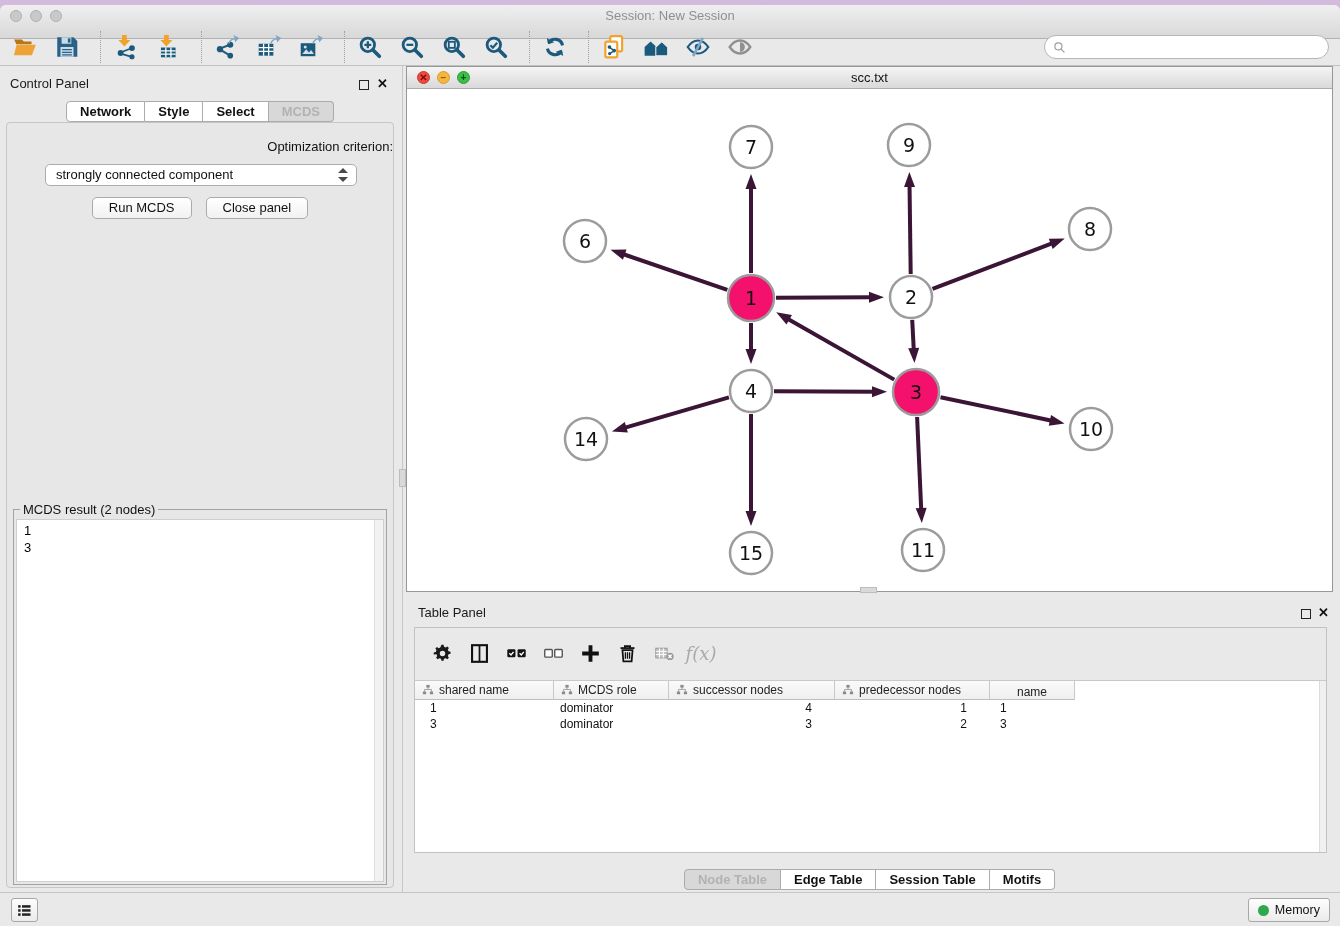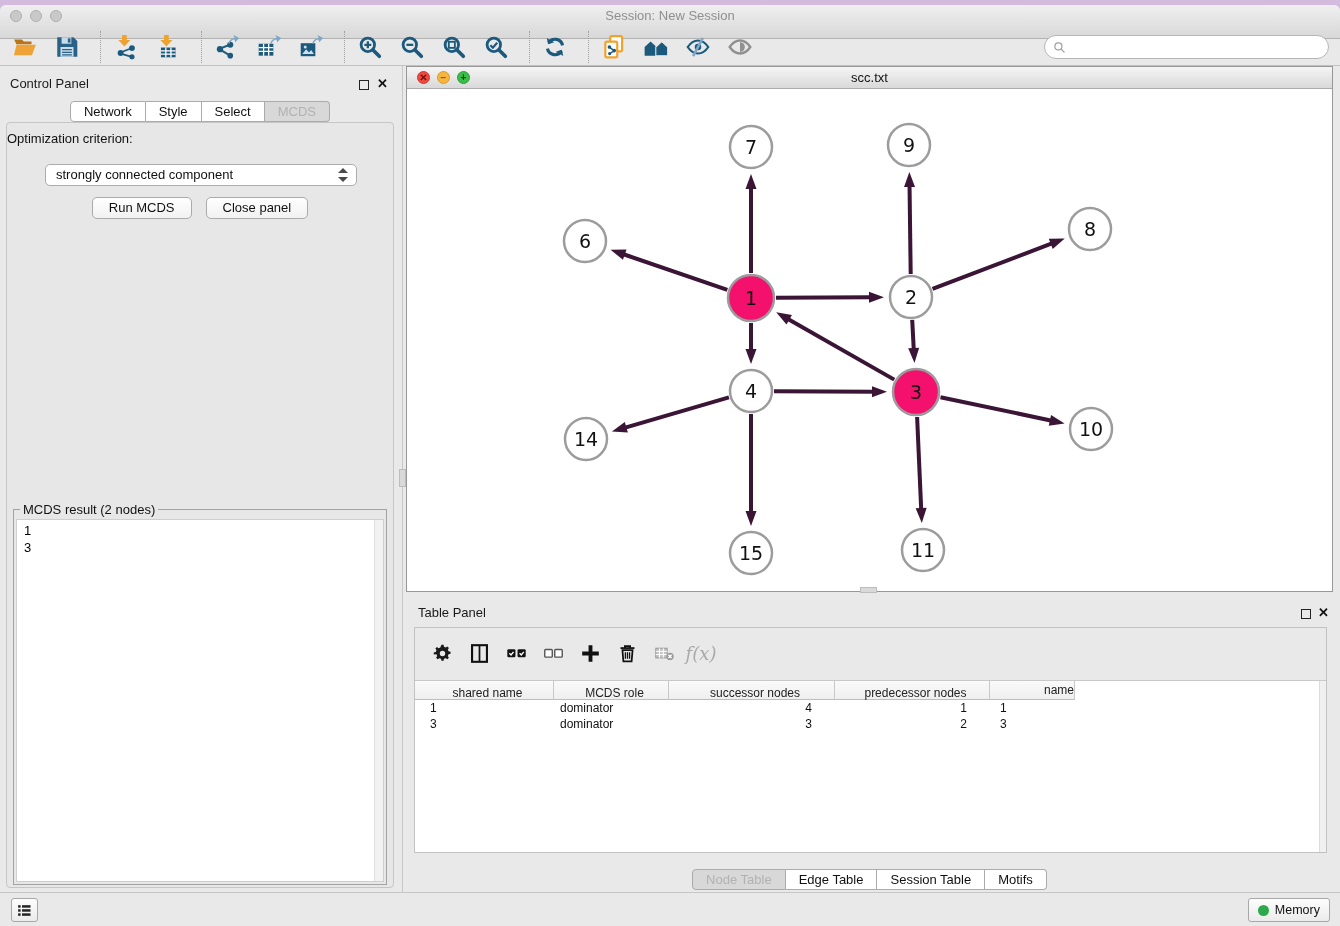--- a/index.html
+++ b/index.html
@@ -19,28 +19,28 @@
   .tbtn svg { width:26px; height:26px; }
   .tb-sep { width:1px; height:32px; border-left:1px dotted #9F9F9F; margin:0 12px 0 4px; }
   .search-wrap { position:absolute; right:11px; top:7px; width:285px; height:24px; background:#fff; border:1px solid #B5B5B5; border-radius:12px; display:flex; align-items:center; padding-left:8px; }
   .search-wrap svg { width:13px; height:13px; }
   .search-wrap input { border:none; outline:none; background:transparent; flex:1; height:20px; font-size:13px; padding-left:4px; }
 
   
   .cp-title { position:absolute; left:10px; top:71px; font-size:13px; color:#1A1A1A; }
   .panel-float { position:absolute; width:10px; height:10px; border:1.4px solid #222; cursor:pointer; }
   .panel-close { position:absolute; font-size:13px; font-weight:bold; color:#111; line-height:12px; cursor:pointer; }
-  .tabs { display:flex; }
+  .tabs { display:flex;font-weight:bold; }
   .tab { border:1px solid #ABABAB; border-left:none; background:#fff; color:#111; font-size:13px; height:21px; line-height:20px; padding:0 13px; cursor:pointer; white-space:nowrap; }
   .tab:first-child { border-left:1px solid #ABABAB; border-radius:4px 0 0 4px; }
   .tab:last-child { border-radius:0 4px 4px 0; }
   .tab.selected { background:#D8D8D8; color:#B2B2B2; }
   .cp-tabs { position:absolute; left:0; top:96px; width:400px; justify-content:center; }
   .cp-body { position:absolute; left:6px; top:117px; width:388px; height:766px; background:#E7E7E7; border:1px solid #C6C6C6; border-radius:4px; }
-  .opt-label { position:absolute; left:0; top:8px; width:100%; text-align:left; font-size:13px; color:#111; }
+  .opt-label { position:absolute; left:0; top:16px; width:100%; text-align:right; font-size:13px; color:#111; }
   .criterion { position:absolute; left:38px; top:41px; width:312px; height:22px; background:#fff; border:1px solid #ACACAC; border-radius:5px; font-size:13px; color:#111; line-height:20px; padding-left:10px; cursor:pointer; }
   .stepper { position:absolute; right:6px; top:2px; width:12px; height:16px; }
   .stepper span { position:absolute; left:0; width:0; height:0; border-left:5px solid transparent; border-right:5px solid transparent; }
   .stepper .up { top:1px; border-bottom:5px solid #4A4A4A; }
   .stepper .dn { bottom:1px; border-top:5px solid #4A4A4A; }
   .cp-buttons { position:absolute; left:0; top:74px; width:100%; display:flex; justify-content:center; gap:14px; }
   .mac-btn { background:linear-gradient(#FFFFFF,#F1F1F1); border:1px solid #ABABAB; border-radius:5px; font-size:13px; color:#111; height:22px; line-height:20px; padding:0 16px; cursor:pointer; }
   .result-box { position:absolute; left:6px; top:379px; width:374px; height:383px; border:1px solid #A3A3A3; background:transparent; margin:0; padding:2px; }
   .result-box legend { font-size:13px; color:#111; padding:0 3px; margin-left:4px; }
   .result-area { position:relative; width:100%; height:100%; background:#fff; border:1px solid #CFCFCF; font-size:13px; line-height:17px; padding:2px 7px; cursor:text; }
@@ -61,21 +61,21 @@
   .h-handle { position:absolute; left:453px; bottom:-2px; width:17px; height:6px; background:#D9D9D9; border:1px solid #BDBDBD; cursor:row-resize; }
 
   
   .tp-title { position:absolute; left:418px; top:600px; font-size:13px; color:#1A1A1A; }
   .table-container { position:absolute; left:414px; top:622px; width:913px; height:226px; background:#fff; border:1px solid #C2C2C2; }
   .tp-toolbar { position:absolute; left:0; top:0; width:100%; height:53px; background:#E9E9E9; border-bottom:1px solid #C9C9C9; display:flex; align-items:center; padding-left:16px; }
   .tp-toolbar .tbtn { width:22px; height:22px; margin-right:15px; }
   .tp-toolbar .tbtn svg { width:21px; height:21px; }
   .fx-glyph { font-family:"DejaVu Serif",serif; font-style:italic; font-size:18px; color:#A9A9A9; }
   .tp-header { position:absolute; left:0; top:53px; height:19px; display:flex; }
-  .th { display:flex; align-items:center; gap:5px; font-size:12px; color:#222; background:linear-gradient(#FAFAFA,#EFEFEF); border-right:1px solid #C9C9C9; border-bottom:1px solid #BDBDBD; padding-left:7px; cursor:pointer;flex-direction:column; }
+  .th { display:flex; align-items:center; gap:5px; font-size:12px; color:#222; background:linear-gradient(#FAFAFA,#EFEFEF); border-right:1px solid #C9C9C9; border-bottom:1px solid #BDBDBD; padding-left:7px; cursor:pointer; }
   .th:nth-child(1){ width:139px; }
   .th:nth-child(2){ width:115px; }
   .th:nth-child(3){ width:166px; }
   .th:nth-child(4){ width:155px; }
   .th:nth-child(5){ width:85px; justify-content:center; padding-left:0;align-items:flex-end; }
   .th:nth-child(5) svg { display:none; }
   .tp-rows { position:absolute; left:0; top:73px; width:100%; }
   .tr { display:flex; height:16px; font-size:12px; color:#111; cursor:default; }
   .td { overflow:hidden; white-space:nowrap; }
   .td:nth-child(1){ width:139px; padding-left:15px; }

